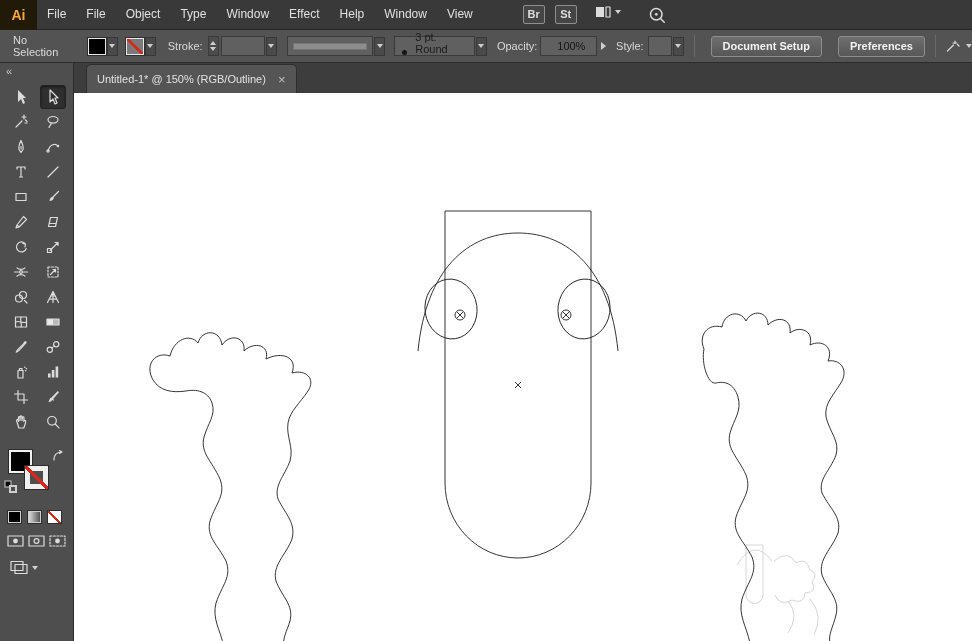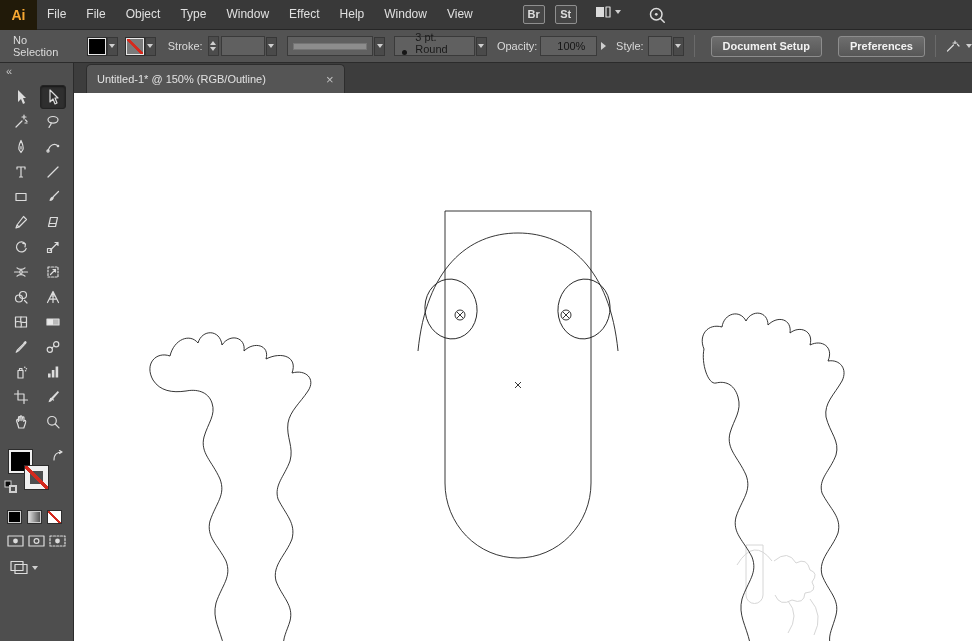--- a/index.html
+++ b/index.html
@@ -56,21 +56,21 @@
   .vdiv{width:1px;height:22px;background:#3c3c3c;border-right:1px solid #6a6a6a;margin-left:10px;}
   .btn{margin-left:16px;height:21px;padding:0 11px;background:linear-gradient(#6e6e6e,#575757);
     border:1px solid #8d8d8d;border-radius:3px;color:#f2f2f2;font-size:11px;font-weight:bold;
     display:flex;align-items:center;cursor:pointer;white-space:nowrap;}
   .ml4{margin-left:4px;} .ml8{margin-left:8px;} .ml10{margin-left:10px;} .ml12{margin-left:12px;}
 
   
   .tabbar{position:absolute;top:63px;left:74px;right:0;height:30px;background:#3d3d3d;}
   .doc-tab{position:absolute;left:12px;top:1px;height:29px;background:#555555;
     border:1px solid #2d2d2d;border-bottom:none;border-radius:5px 5px 0 0;
-    display:flex;align-items:center;padding:0 10px;font-size:11px;color:#e2e2e2;cursor:pointer;gap:48px;}
+    display:flex;align-items:center;padding:0 10px;font-size:11px;color:#e2e2e2;cursor:pointer;}
   .tab-close{margin-left:12px;color:#c0c0c0;font-size:13px;line-height:1;cursor:pointer;}
 
   
   .toolpanel{position:absolute;top:63px;left:0;bottom:0;width:74px;background:#4e4e4e;
     border-right:1px solid #2b2b2b;}
   .collapse{height:16px;padding:2px 0 0 6px;font-size:11px;color:#c6c6c6;letter-spacing:-1px;cursor:pointer;}
   .tools{display:grid;grid-template-columns:26px 26px;grid-auto-rows:24px;column-gap:6px;row-gap:1px;
     justify-content:center;padding-top:6px;}
   .tool{width:26px;height:24px;display:flex;align-items:center;justify-content:center;
     border-radius:3px;cursor:pointer;}

